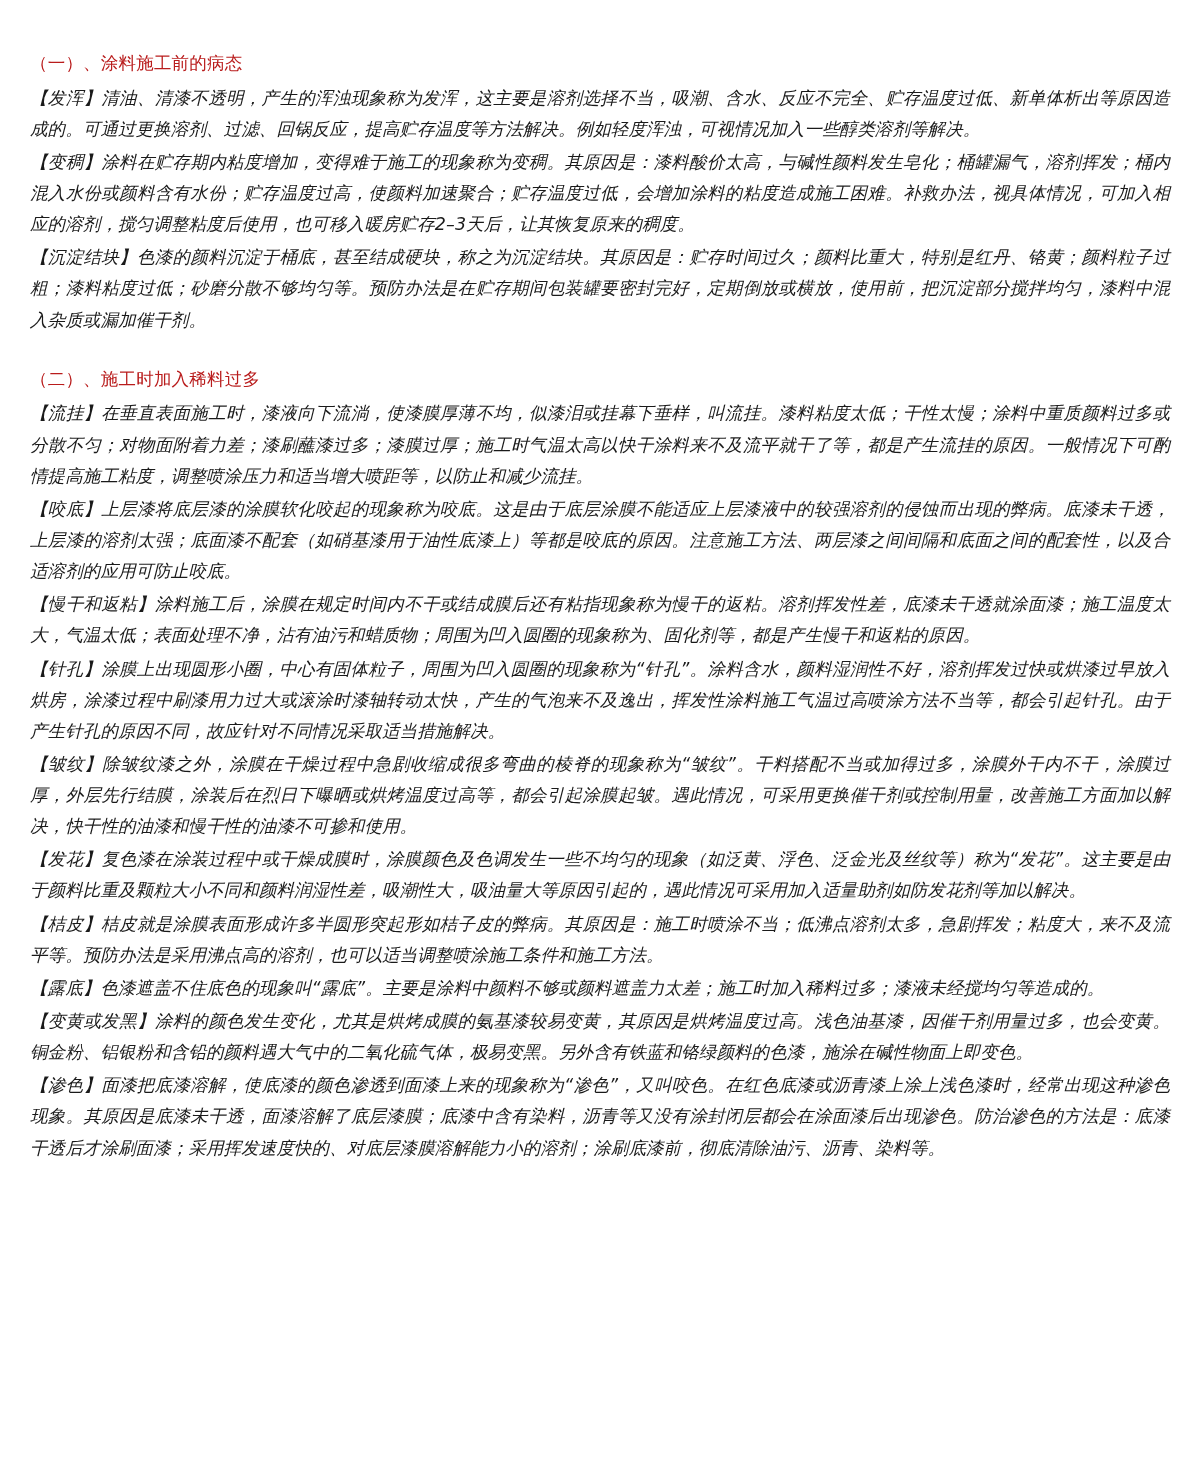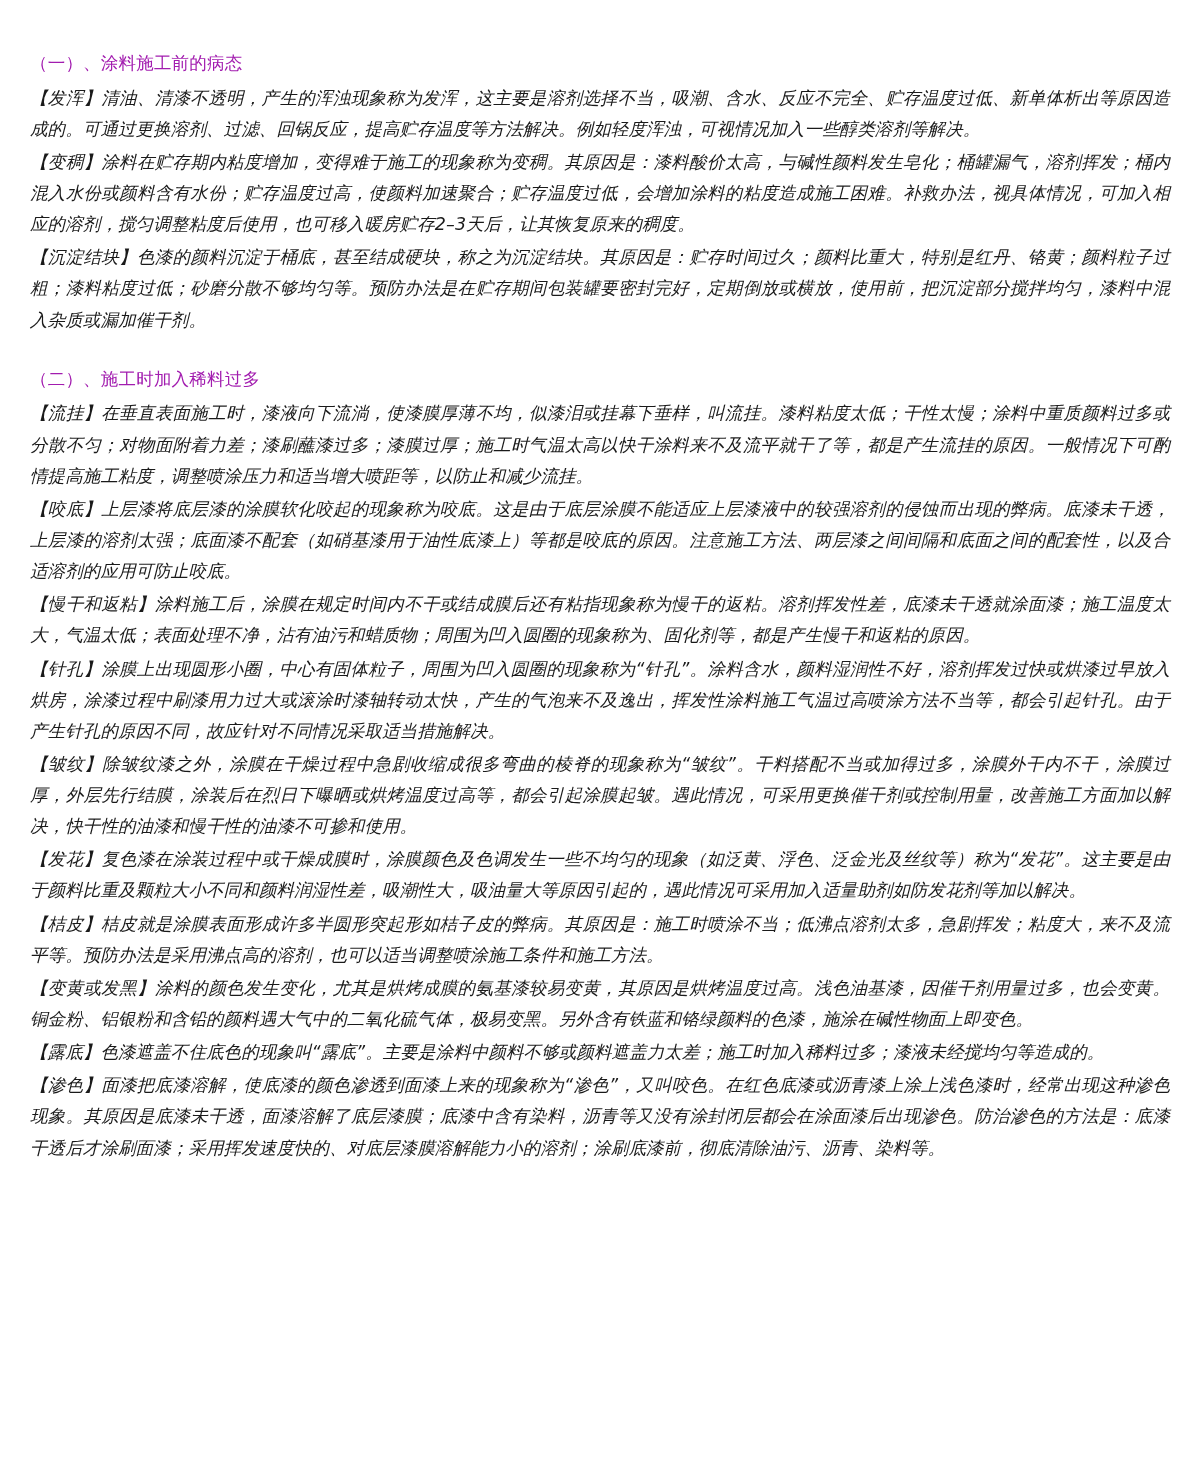--- a/index.html
+++ b/index.html
@@ -21,21 +21,21 @@
     background: #ffffff;
   }
   .section {
     margin-bottom: 0;
   }
   .section-heading {
     font-size: 17.5px;
     line-height: 1.75;
     margin: 0 0 4px 0;
     font-weight: normal;
-    color: #a21caf;
+    color: #b91c1c;
     letter-spacing: 0.2px;
   }
   .para {
     font-size: 17.5px;
     line-height: 1.78;
     margin: 0 0 2px 0;
     text-align: justify;
     text-justify: inter-ideograph;
     color: #1a1a1a;
     letter-spacing: 0.1px;
@@ -61,18 +61,18 @@
 
   <div class="section">
     <p class="section-heading">（二）、施工时加入稀料过多</p>
     <p class="para">【流挂】在垂直表面施工时，漆液向下流淌，使漆膜厚薄不均，似漆泪或挂幕下垂样，叫流挂。漆料粘度太低；干性太慢；涂料中重质颜料过多或分散不匀；对物面附着力差；漆刷蘸漆过多；漆膜过厚；施工时气温太高以快干涂料来不及流平就干了等，都是产生流挂的原因。一般情况下可酌情提高施工粘度，调整喷涂压力和适当增大喷距等，以防止和减少流挂。</p>
     <p class="para">【咬底】上层漆将底层漆的涂膜软化咬起的现象称为咬底。这是由于底层涂膜不能适应上层漆液中的较强溶剂的侵蚀而出现的弊病。底漆未干透，上层漆的溶剂太强；底面漆不配套（如硝基漆用于油性底漆上）等都是咬底的原因。注意施工方法、两层漆之间间隔和底面之间的配套性，以及合适溶剂的应用可防止咬底。</p>
     <p class="para">【慢干和返粘】涂料施工后，涂膜在规定时间内不干或结成膜后还有粘指现象称为慢干的返粘。溶剂挥发性差，底漆未干透就涂面漆；施工温度太大，气温太低；表面处理不净，沾有油污和蜡质物；周围为凹入圆圈的现象称为、固化剂等，都是产生慢干和返粘的原因。</p>
     <p class="para">【针孔】涂膜上出现圆形小圈，中心有固体粒子，周围为凹入圆圈的现象称为“针孔”。涂料含水，颜料湿润性不好，溶剂挥发过快或烘漆过早放入烘房，涂漆过程中刷漆用力过大或滚涂时漆轴转动太快，产生的气泡来不及逸出，挥发性涂料施工气温过高喷涂方法不当等，都会引起针孔。由于产生针孔的原因不同，故应针对不同情况采取适当措施解决。</p>
     <p class="para">【皱纹】除皱纹漆之外，涂膜在干燥过程中急剧收缩成很多弯曲的棱脊的现象称为“皱纹”。干料搭配不当或加得过多，涂膜外干内不干，涂膜过厚，外层先行结膜，涂装后在烈日下曝晒或烘烤温度过高等，都会引起涂膜起皱。遇此情况，可采用更换催干剂或控制用量，改善施工方面加以解决，快干性的油漆和慢干性的油漆不可掺和使用。</p>
     <p class="para">【发花】复色漆在涂装过程中或干燥成膜时，涂膜颜色及色调发生一些不均匀的现象（如泛黄、浮色、泛金光及丝纹等）称为“发花”。这主要是由于颜料比重及颗粒大小不同和颜料润湿性差，吸潮性大，吸油量大等原因引起的，遇此情况可采用加入适量助剂如防发花剂等加以解决。</p>
     <p class="para">【桔皮】桔皮就是涂膜表面形成许多半圆形突起形如桔子皮的弊病。其原因是：施工时喷涂不当；低沸点溶剂太多，急剧挥发；粘度大，来不及流平等。预防办法是采用沸点高的溶剂，也可以适当调整喷涂施工条件和施工方法。</p>
+    <p class="para">【露底】色漆遮盖不住底色的现象叫“露底”。主要是涂料中颜料不够或颜料遮盖力太差；施工时加入稀料过多；漆液未经搅均匀等造成的。</p>
     <p class="para">【变黄或发黑】涂料的颜色发生变化，尤其是烘烤成膜的氨基漆较易变黄，其原因是烘烤温度过高。浅色油基漆，因催干剂用量过多，也会变黄。铜金粉、铝银粉和含铅的颜料遇大气中的二氧化硫气体，极易变黑。另外含有铁蓝和铬绿颜料的色漆，施涂在碱性物面上即变色。</p>
-    <p class="para">【露底】色漆遮盖不住底色的现象叫“露底”。主要是涂料中颜料不够或颜料遮盖力太差；施工时加入稀料过多；漆液未经搅均匀等造成的。</p>
     <p class="para">【渗色】面漆把底漆溶解，使底漆的颜色渗透到面漆上来的现象称为“渗色”，又叫咬色。在红色底漆或沥青漆上涂上浅色漆时，经常出现这种渗色现象。其原因是底漆未干透，面漆溶解了底层漆膜；底漆中含有染料，沥青等又没有涂封闭层都会在涂面漆后出现渗色。防治渗色的方法是：底漆干透后才涂刷面漆；采用挥发速度快的、对底层漆膜溶解能力小的溶剂；涂刷底漆前，彻底清除油污、沥青、染料等。</p>
   </div>
 
 </div>
 
 </body></html>

